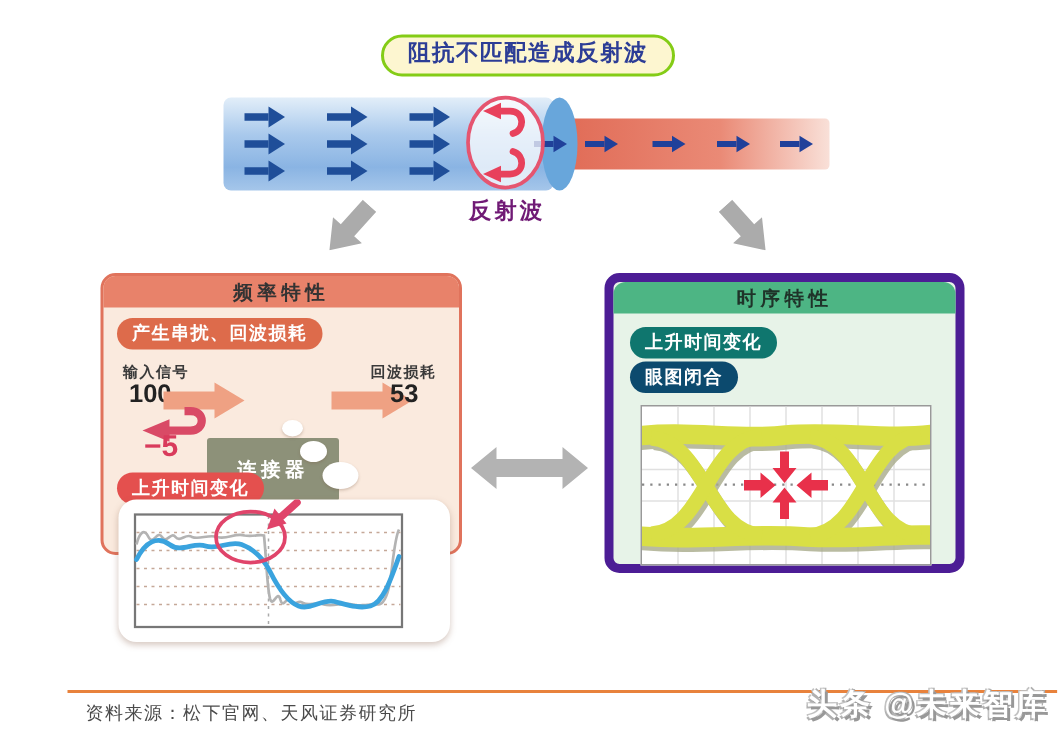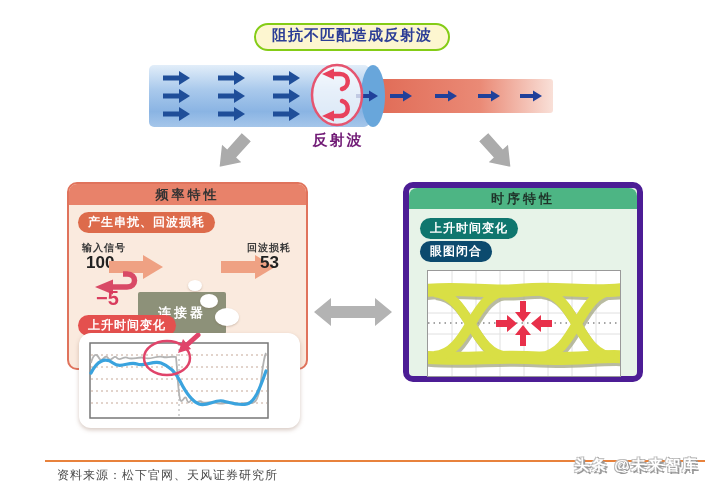--- a/index.html
+++ b/index.html
@@ -66,21 +66,21 @@
   #wave-card{
     position:absolute;left:10px;top:149px;width:221px;height:95px;
     background:#fff;border-radius:12px;box-shadow:0 2px 4px rgba(140,100,80,.35);
   }
   
   #eye-card{position:absolute;left:18px;top:82px;width:192px;height:105px;background:#fff;border:1px solid #999;}
   
   #divider-line{left:45px;top:460px;width:660px;height:2px;background:#e8823c;}
   #source-text{left:57px;top:467px;font-size:12px;color:#4a4a4a;letter-spacing:1px;}
   #watermark{
-    right:6px;top:456px;font-size:15px;font-weight:bold;color:#fff;letter-spacing:2px;
+    right:6px;top:456px;font-size:20px;font-weight:bold;color:#fff;letter-spacing:2px;
     text-shadow:2px 2px 0 #989898,-1px -1px 0 #c2c2c2,1px -1px 0 #b0b0b0,-1px 1px 0 #b0b0b0;
   }
 </style>
 </head>
 <body>
 
 <div id="stage">
 
   <div id="title-pill" class="abs">阻抗不匹配造成反射波</div>
 

